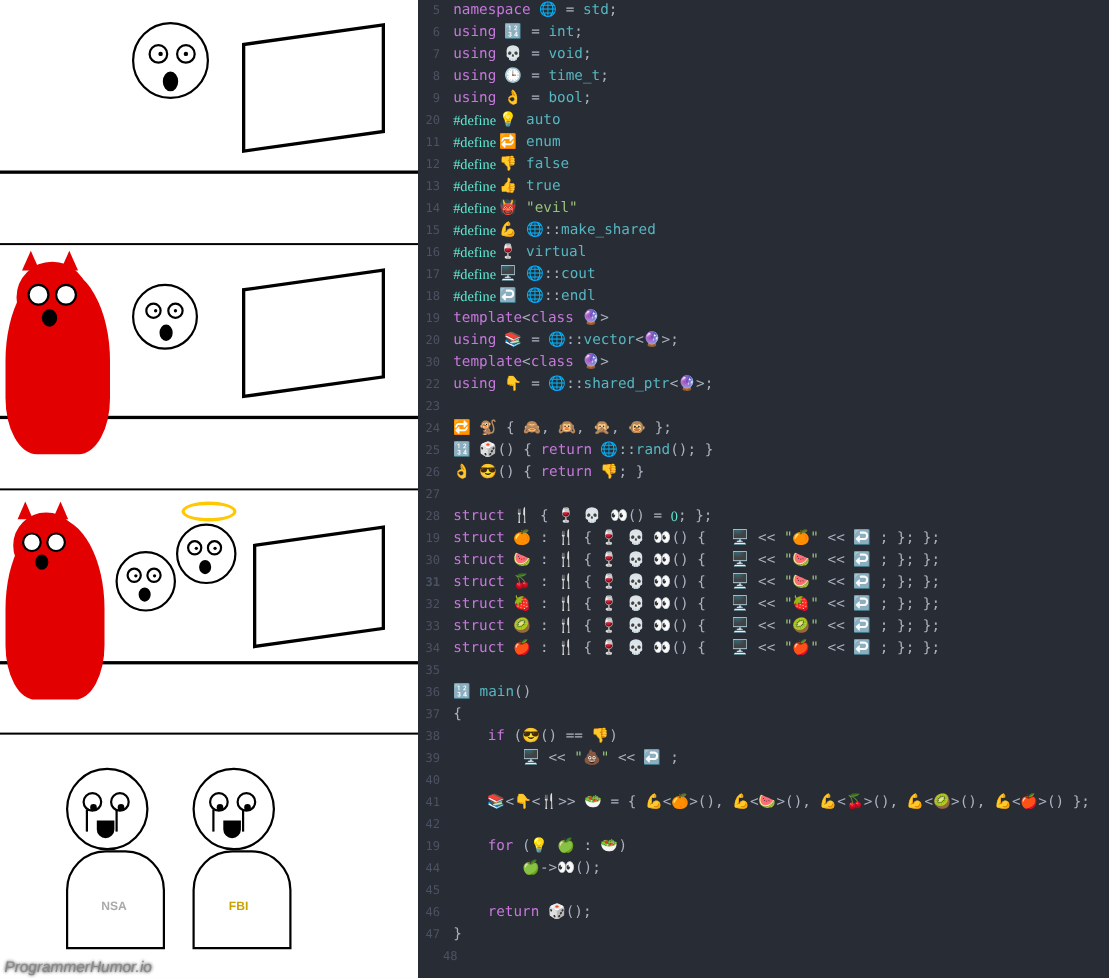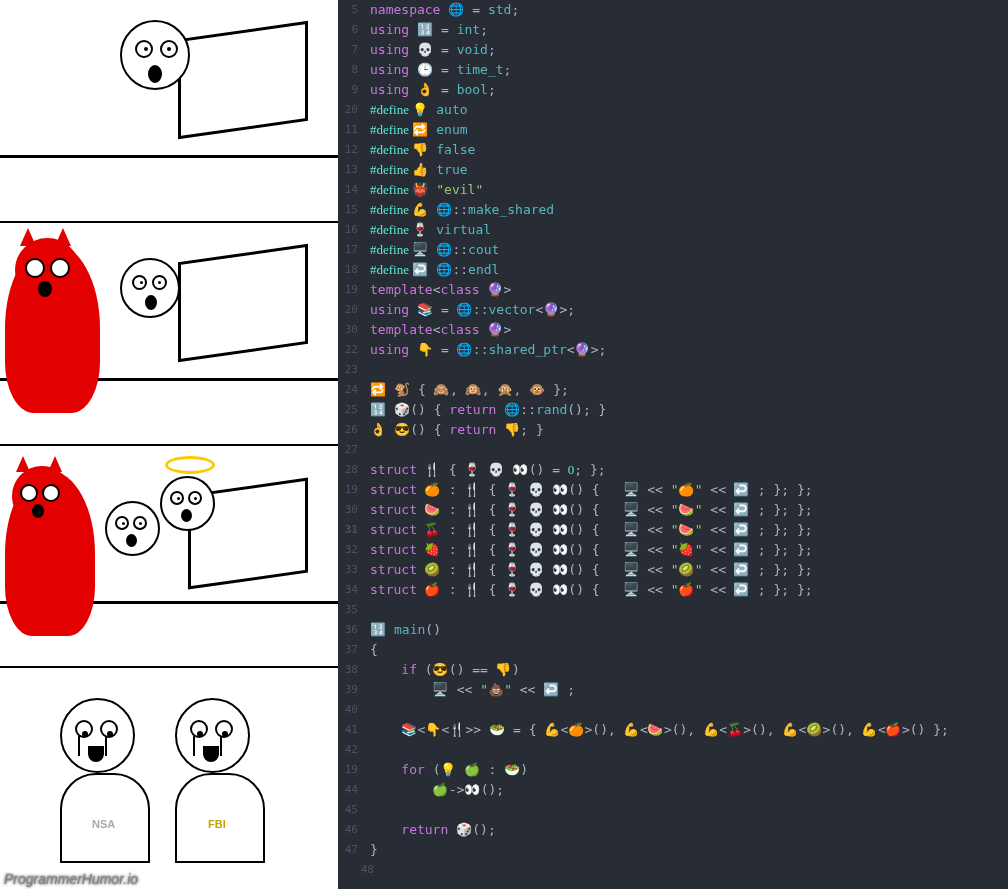--- a/index.html
+++ b/index.html
@@ -7,21 +7,21 @@
       font-family: 'Consolas', 'Monaco', monospace;
       font-size: 13px;
       background: #282c34;
       display: flex;
       width: 1008px;
       height: 889px;
       overflow: hidden;
       position: relative;
     }
     .comic-panel {
-      width: 338px;
+      width: 380px;
       background: #fff;
       display: flex;
       flex-direction: column;
     }
     .panel {
       flex: 1;
       border-bottom: 2px solid #000;
       position: relative;
       background: #fff;
       overflow: hidden;

